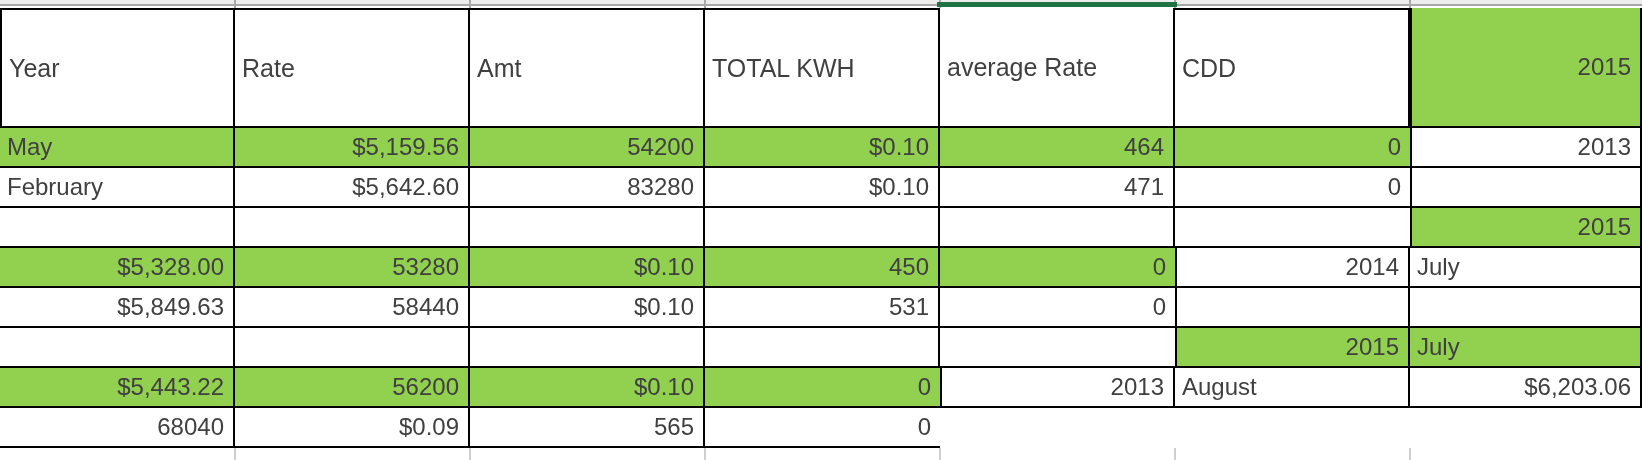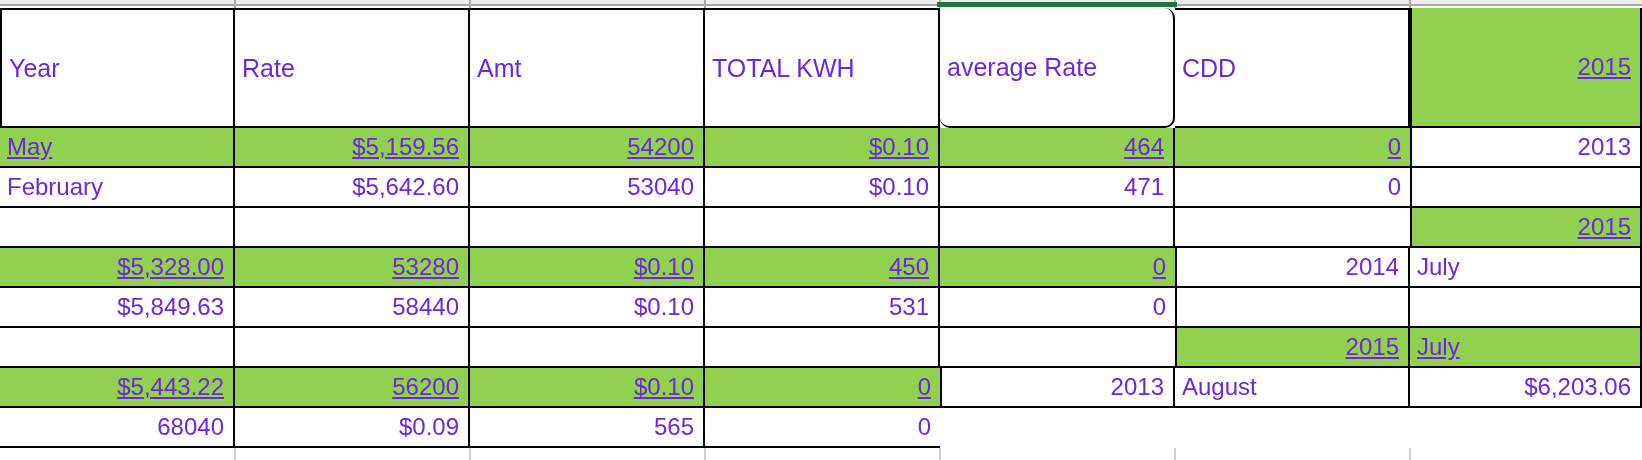--- a/index.html
+++ b/index.html
@@ -2,21 +2,21 @@
 <html style="--highlight: #92D050; --selection_border: #217346; --gridline_gray: #a8a8a8; --gridline_light: #cfcfcf; --band_gray: #ededed;"><head>
 <meta charset="utf-8">
 <style>
   html,body{margin:0;padding:0;background:#fff;}
   #screen{
     position:relative;
     width:1642px;height:460px;
     background:#fff;
     overflow:hidden;
     font-family:"Liberation Sans","DejaVu Sans",sans-serif;
-    color:#6d28d9;
+    color:#404040;
   }
   
   #top-strip{position:absolute;left:0;top:0;width:1642px;height:8px;background:#fff;}
   #top-strip .band{position:absolute;left:0;top:0;width:1642px;height:4px;background:var(--band_gray,#ededed);}
   #top-strip .hline{position:absolute;left:0;top:4px;width:1642px;height:2px;background:var(--gridline_gray,#a8a8a8);}
   .vgrid-top{position:absolute;top:0;width:2px;height:8px;background:var(--gridline_gray,#a8a8a8);}
   
   #selection-line{position:absolute;left:937px;top:2px;width:240px;height:5px;background:var(--selection_border,#217346);}
   
   #bottom-strip{position:absolute;left:0;top:448px;width:1642px;height:12px;background:#fff;}
@@ -35,25 +35,25 @@
     background:#fff;
     font-size:24px;
     line-height:36px;
     white-space:nowrap;
     overflow:hidden;
     display:flex;
     align-items:center;
   }
   .col1{border-left:2px solid #000;}
   .hd{border-top:2px solid #000;font-size:25px;}
-  .hd.no-top{border-top:none;border-radius:10px;}
+  .hd.no-top{border-top:none;}
   .lastcol{border-right:none;}
   .num{justify-content:flex-end;padding-right:9px;}
   .txt{justify-content:flex-start;padding-left:7px;}
-  .hl{background:var(--highlight,#92D050);text-decoration:underline;}
+  .hl{background:var(--highlight,#92D050);}
 </style>
 </head>
 <body>
 
 <div id="screen">
 
   <div id="top-strip">
     <div class="band"></div>
     <div class="hline"></div>
     <div class="vgrid-top" style="left:234px"></div>
@@ -78,21 +78,21 @@
     <div class="c txt hl">May</div>
     <div class="c num hl">$5,159.56</div>
     <div class="c num hl">54200</div>
     <div class="c num hl">$0.10</div>
     <div class="c num hl">464</div>
     <div class="c lastcol num hl">0</div>
 
     <div class="c col1 num">2013</div>
     <div class="c txt">February</div>
     <div class="c num">$5,642.60</div>
-    <div class="c num">53040</div>
+    <div class="c num">83280</div>
     <div class="c num">$0.10</div>
     <div class="c num">471</div>
     <div class="c lastcol num">0</div>
 
     <div class="c col1 num"></div>
     <div class="c txt"></div>
     <div class="c num"></div>
     <div class="c num"></div>
     <div class="c num"></div>
     <div class="c num"></div>

